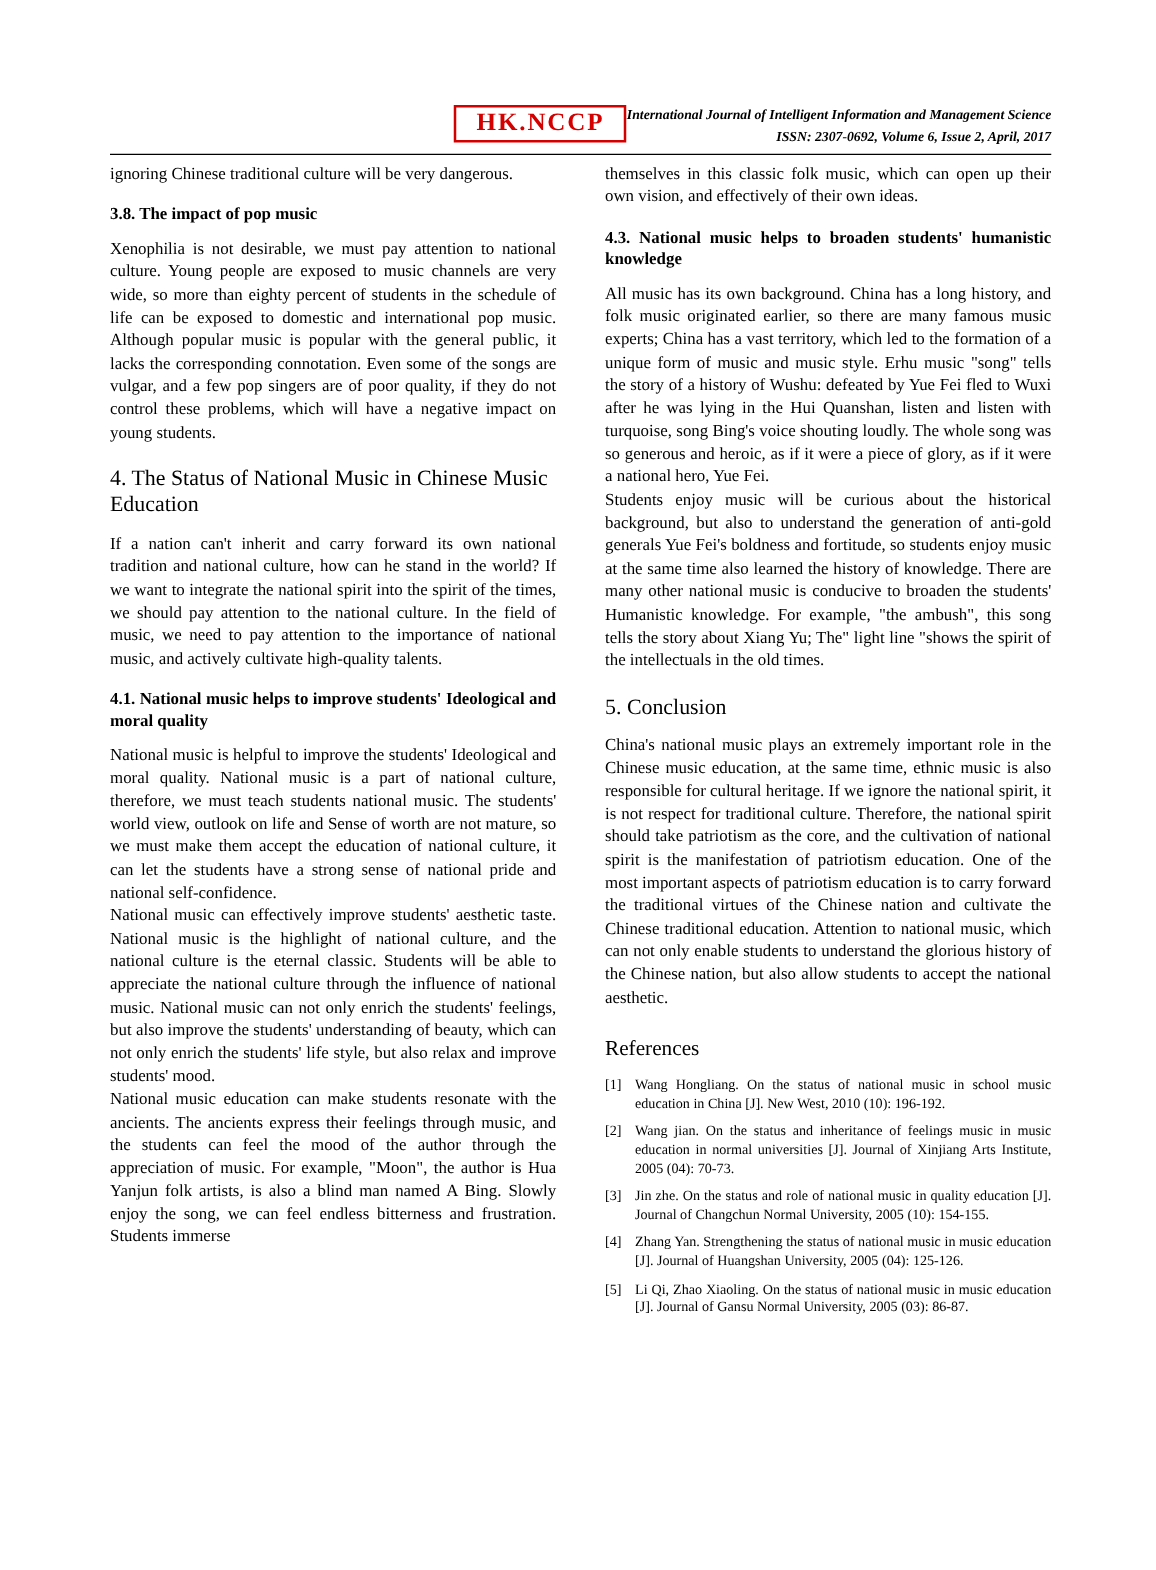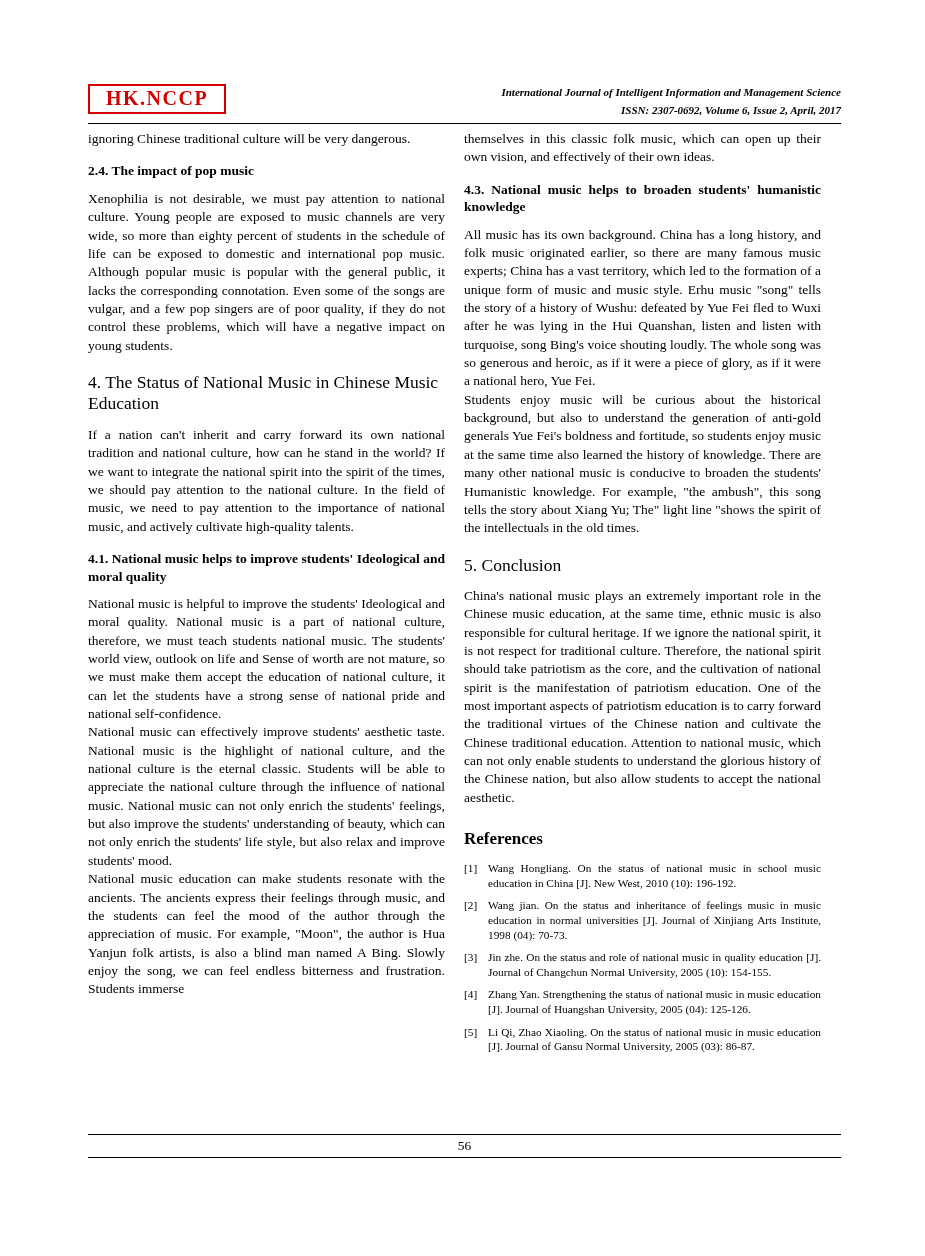--- a/index.html
+++ b/index.html
@@ -16,21 +16,21 @@
     overflow: hidden;
   }
   .content {
     position: absolute;
     left: 88px; top: 84px;
     width: 753px;
   }
   
   .header {
     display: flex;
-    justify-content: space-between;
+    justify-content: flex-end;
     align-items: flex-end;
     border-bottom: 1.5px solid #000;
     padding-bottom: 4px;
   }
   .logo-box {
     border: 2px solid #d40000;
     color: #d40000;
     font-weight: bold;
     font-size: 20px;
     letter-spacing: 1.5px;
@@ -41,21 +41,21 @@
   .journal-info {
     text-align: right;
     font-style: italic;
     font-weight: 600;
     font-size: 11px;
     line-height: 17.5px;
   }
   
   .columns {
     display: flex;
-    gap: 19px;
+    gap: 39px;
     margin-top: 6px;
   }
   .col { width: 357px; }
   .col p {
     margin: 0;
     font-size: 13.5px;
     line-height: 18.35px;
     text-align: justify;
   }
   .subhead {
@@ -65,21 +65,21 @@
     text-align: justify;
     margin: 14px 0 10px 0;
   }
   .sechead {
     font-weight: normal;
     font-size: 17.5px;
     line-height: 21.5px;
     margin: 17px 0 11px 0;
   }
   .refhead {
-    font-weight: bold;
+    font-weight: normal;
     font-size: 17px;
     margin: 22px 0 12px 0;
   }
   
   .ref-list { }
   .ref-item {
     display: flex;
     font-size: 11.3px;
     line-height: 14.6px;
     margin-bottom: 8px;
@@ -118,21 +118,21 @@
         <div>International Journal of Intelligent Information and Management Science</div>
         <div>ISSN: 2307-0692, Volume 6, Issue 2, April, 2017</div>
       </div>
     </div>
 
     <div class="columns">
 
       <div class="col">
         <p>ignoring Chinese traditional culture will be very dangerous.</p>
 
-        <div class="subhead">2.4. The impact of pop music</div>
+        <div class="subhead">3.8. The impact of pop music</div>
         <p>Xenophilia is not desirable, we must pay attention to national culture. Young people are exposed to music channels are very wide, so more than eighty percent of students in the schedule of life can be exposed to domestic and international pop music. Although popular music is popular with the general public, it lacks the corresponding connotation. Even some of the songs are vulgar, and a few pop singers are of poor quality, if they do not control these problems, which will have a negative impact on young students.</p>
 
         <div class="sechead">4. The Status of National Music in Chinese Music Education</div>
         <p>If a nation can't inherit and carry forward its own national tradition and national culture, how can he stand in the world? If we want to integrate the national spirit into the spirit of the times, we should pay attention to the national culture. In the field of music, we need to pay attention to the importance of national music, and actively cultivate high-quality talents.</p>
 
         <div class="subhead">4.1. National music helps to improve students' Ideological and moral quality</div>
         <p>National music is helpful to improve the students' Ideological and moral quality. National music is a part of national culture, therefore, we must teach students national music. The students' world view, outlook on life and Sense of worth are not mature, so we must make them accept the education of national culture, it can let the students have a strong sense of national pride and national self-confidence.</p>
 
         <p>National music can effectively improve students' aesthetic taste. National music is the highlight of national culture, and the national culture is the eternal classic. Students will be able to appreciate the national culture through the influence of national music. National music can not only enrich the students' feelings, but also improve the students' understanding of beauty, which can not only enrich the students' life style, but also relax and improve students' mood.</p>
         <p>National music education can make students resonate with the ancients. The ancients express their feelings through music, and the students can feel the mood of the author through the appreciation of music. For example, "Moon", the author is Hua Yanjun folk artists, is also a blind man named A Bing. Slowly enjoy the song, we can feel endless bitterness and frustration. Students immerse</p>
@@ -150,38 +150,33 @@
 
         <div class="refhead">References</div>
 
         <div class="ref-list">
           <div class="ref-item">
             <span class="ref-label">[1]</span>
             <span class="ref-text">Wang Hongliang. On the status of national music in school music education in China [J]. New West, 2010 (10): 196-192.</span>
           </div>
           <div class="ref-item">
             <span class="ref-label">[2]</span>
-            <span class="ref-text">Wang jian. On the status and inheritance of feelings music in music education in normal universities [J]. Journal of Xinjiang Arts Institute, 1998 (04): 70-73.</span>
+            <span class="ref-text">Wang jian. On the status and inheritance of feelings music in music education in normal universities [J]. Journal of Xinjiang Arts Institute, 2005 (04): 70-73.</span>
           </div>
           <div class="ref-item">
             <span class="ref-label">[3]</span>
             <span class="ref-text">Jin zhe. On the status and role of national music in quality education [J]. Journal of Changchun Normal University, 2005 (10): 154-155.</span>
           </div>
           <div class="ref-item">
             <span class="ref-label">[4]</span>
             <span class="ref-text">Zhang Yan. Strengthening the status of national music in music education [J]. Journal of Huangshan University, 2005 (04): 125-126.</span>
           </div>
           <div class="ref-item">
             <span class="ref-label">[5]</span>
             <span class="ref-text">Li Qi, Zhao Xiaoling. On the status of national music in music education [J]. Journal of Gansu Normal University, 2005 (03): 86-87.</span>
           </div>
         </div>
       </div>
 
     </div>
   </div>
 
-  <div class="footer">
-    <hr class="footer-rule">
-    <span class="page-number">56</span>
-    <hr class="footer-rule">
-  </div>
 </div>
 
 </body></html>

